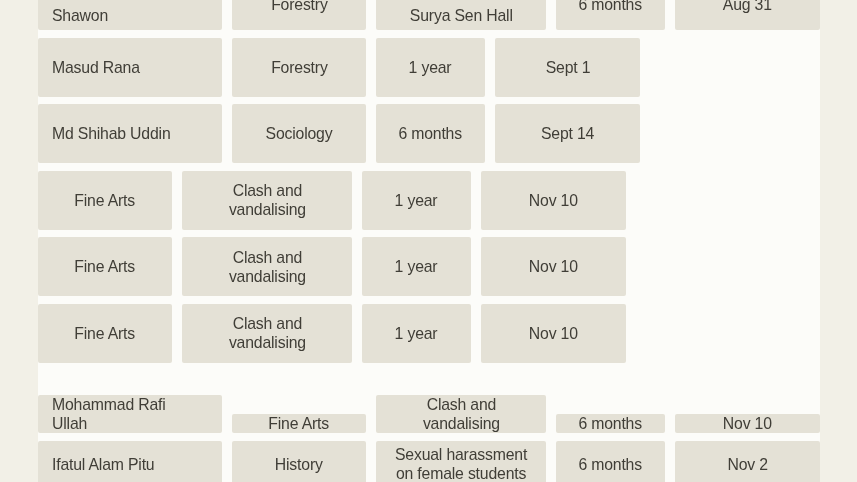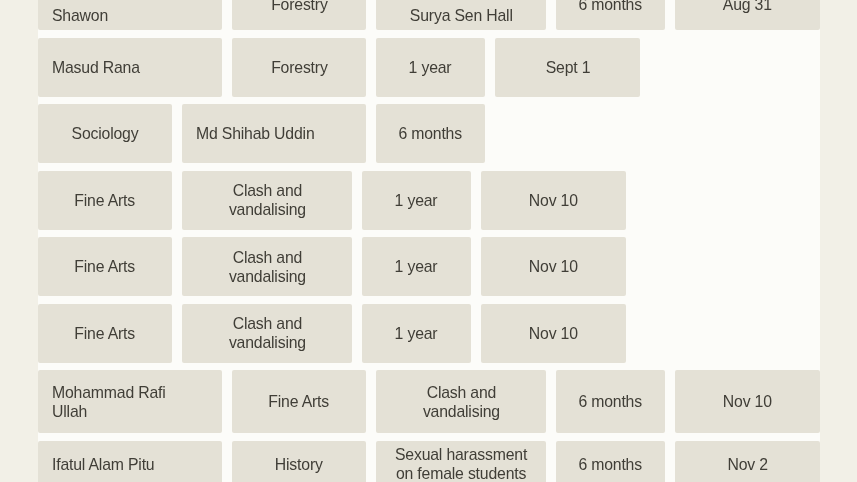--- a/index.html
+++ b/index.html
@@ -20,21 +20,21 @@
     top: -29px;
     width: 782px;
     background: #fcfcf9;
   }
   .row {
     display: flex;
     gap: 10px;
     margin-bottom: 7.5px;
     height: 59px;
   }
-  .row:nth-child(7) { height: 63px; }
+  .row:nth-child(7) { height: 63px; align-items: flex-end; }
   .cell {
     background: #e4e1d6;
     border-radius: 2px;
     box-sizing: border-box;
     display: flex;
     align-items: center;
     justify-content: center;
     text-align: center;
     overflow: hidden;
     font-size: 17px;
@@ -99,28 +99,31 @@
     </div>
     <div class="cell cell-duration">
       <span class="txt">1 year</span>
     </div>
     <div class="cell cell-date">
       <span class="txt">Sept 1</span>
     </div>
   </div>
 
   <div class="row">
+    <div class="cell cell-name">
+      <span class="txt">Md Shihab Uddin</span>
+    </div>
     <div class="cell cell-dept">
       <span class="txt">Sociology</span>
     </div>
-    <div class="cell cell-name">
-      <span class="txt">Md Shihab Uddin</span>
-    </div>
-    <div class="cell cell-duration">
-      <span class="txt">6 months</span>
+    <div class="cell cell-duration">
+      <span class="txt">6 months</span>
+    </div>
+    <div class="cell cell-date">
+      <span class="txt">Sept 14</span>
     </div>
   </div>
 
   <div class="row">
     <div class="cell cell-dept">
       <span class="txt">Fine Arts</span>
     </div>
     <div class="cell cell-offence">
       <span class="txt">Clash and
 vandalising</span>

